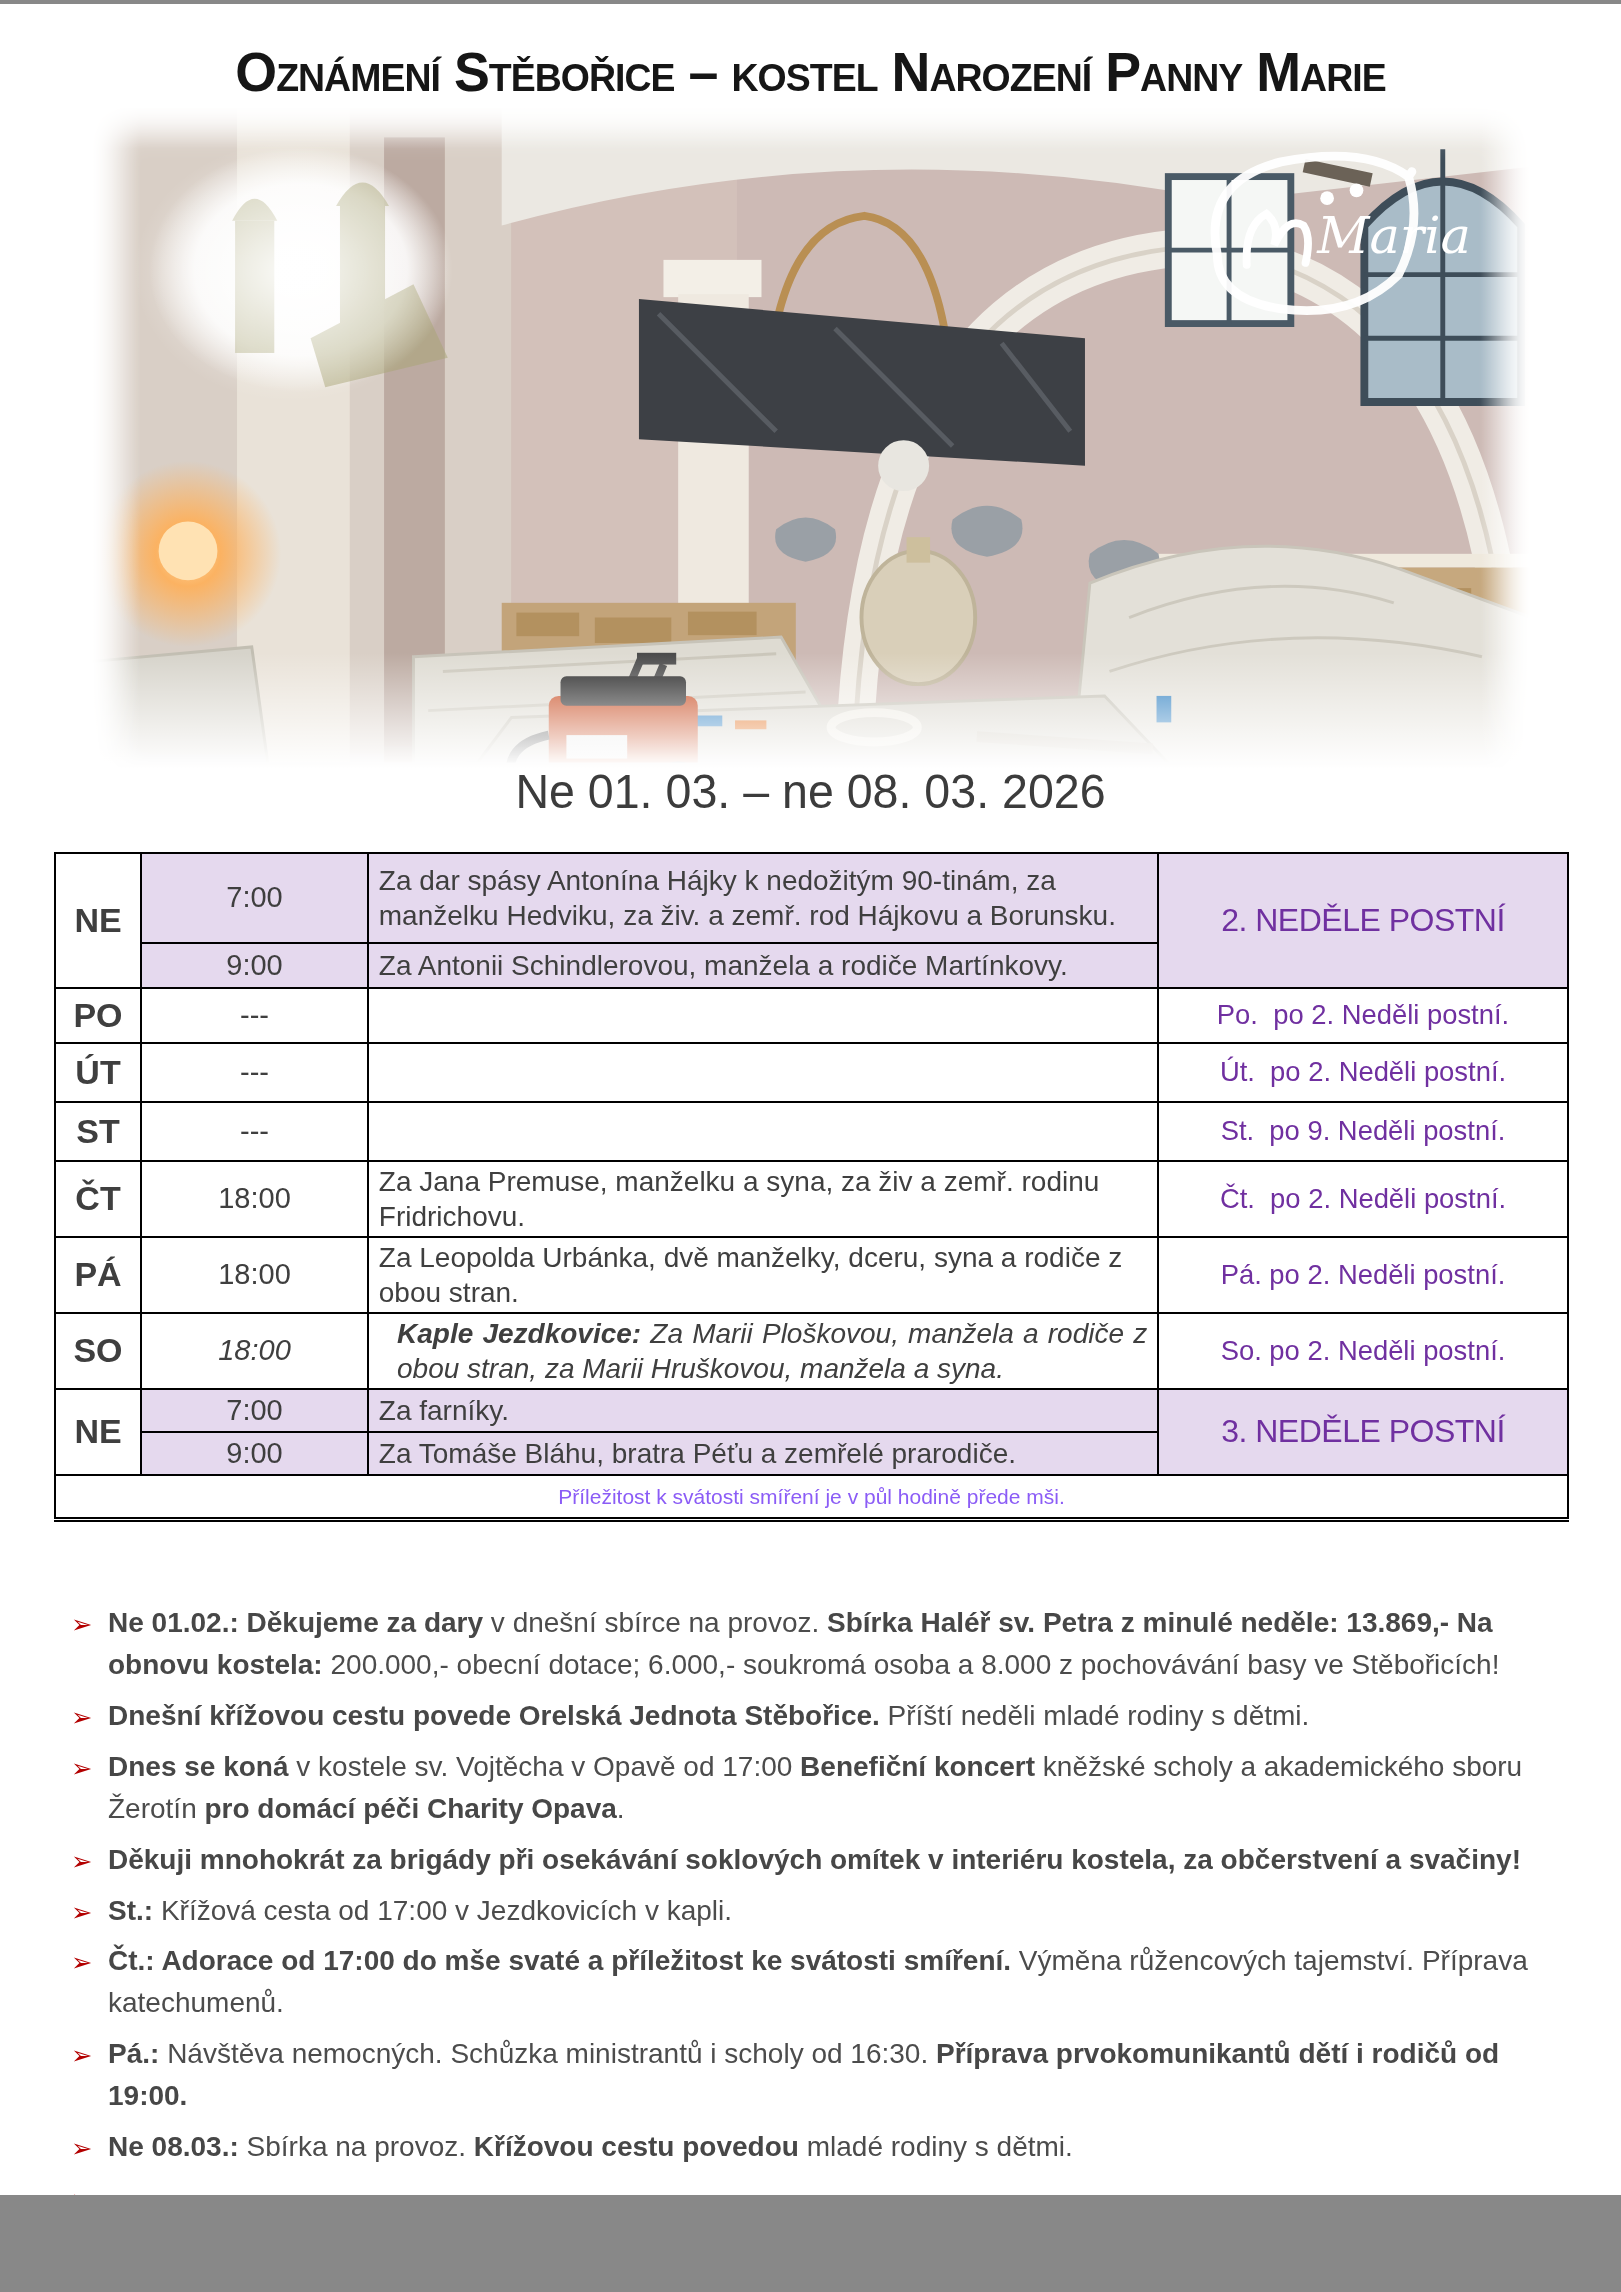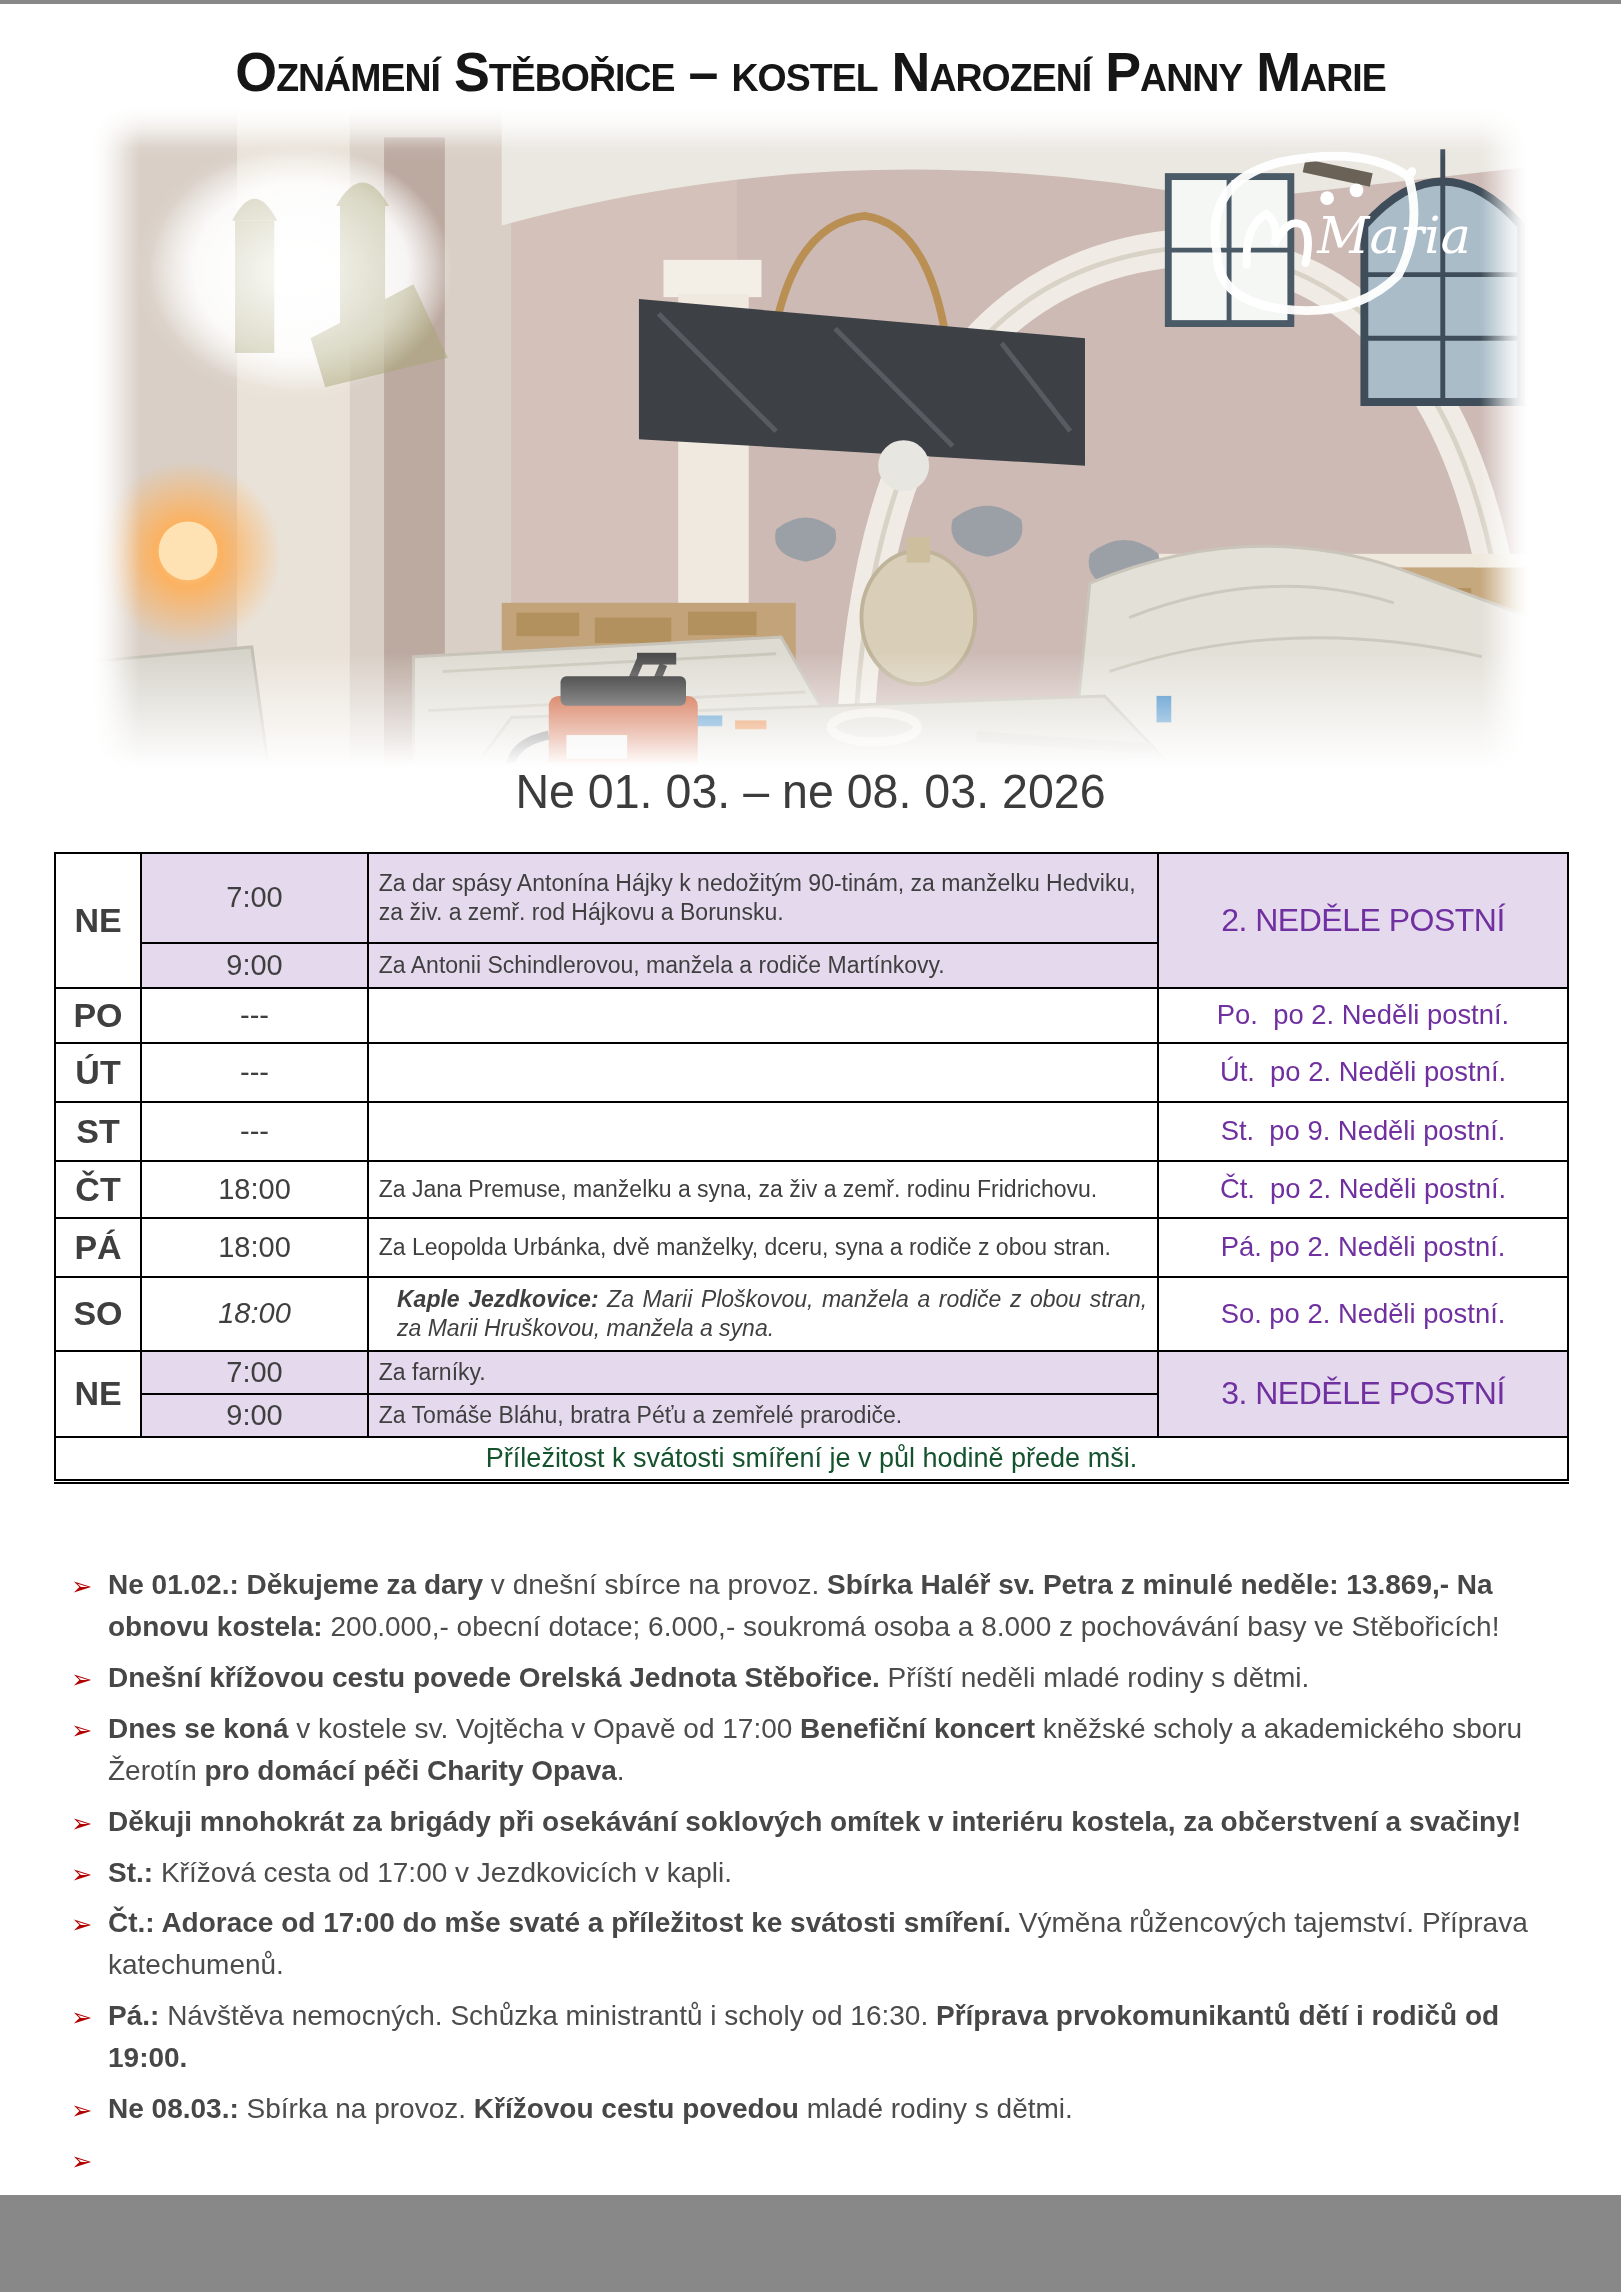--- a/index.html
+++ b/index.html
@@ -33,28 +33,28 @@
   }
   
   table.sched{
     border-collapse:collapse;margin:33px 0 0 54px;width:1513px;
     border:2.9px solid #000;table-layout:fixed;
   }
   table.sched td{border:2px solid #000;padding:2px 9.8px;vertical-align:middle;}
   td.day{font-weight:700;font-size:34px;color:#3f3f3f;text-align:center;background:#fff;padding:2px 3.9px;}
   td.time{font-size:29px;text-align:center;color:#3f3f3f;}
   td.time.i{font-style:italic;}
-  td.intent{font-size:23px;color:#3f3f3f;padding:3.9px 15.7px;line-height:1.25;}
+  td.intent{font-size:28px;color:#3f3f3f;padding:3.9px 15.7px;line-height:1.25;}
   td.intent.just{text-align:justify;padding-left:28px;}
   td.note{font-size:27.4px;color:#7030a0;text-align:center;white-space:pre-wrap;padding:2px 5.9px;}
   td.note.big{font-weight:400;font-size:32px;letter-spacing:-0.5px;}
   tr.hl td.time,tr.hl td.intent,tr.hl td.note{background:#e5d9ee;}
   tr.tfoot td{
     border-bottom:5.9px double #000;
-    text-align:center;color:#14532d;font-size:27px;font-weight:500;padding:3.9px 0;
+    text-align:center;color:#8b5cf6;font-size:21px;font-weight:500;padding:3.9px 0;
   }
   .b{font-weight:700;}
   .i{font-style:italic;}
   
   .ann{margin:80px 69px 0 71px;}
   .ann-item{
     position:relative;padding-left:37px;margin-bottom:8.8px;
     font-size:28px;line-height:1.5;color:#4c4c4c;
   }
   .ann-item .marker{

